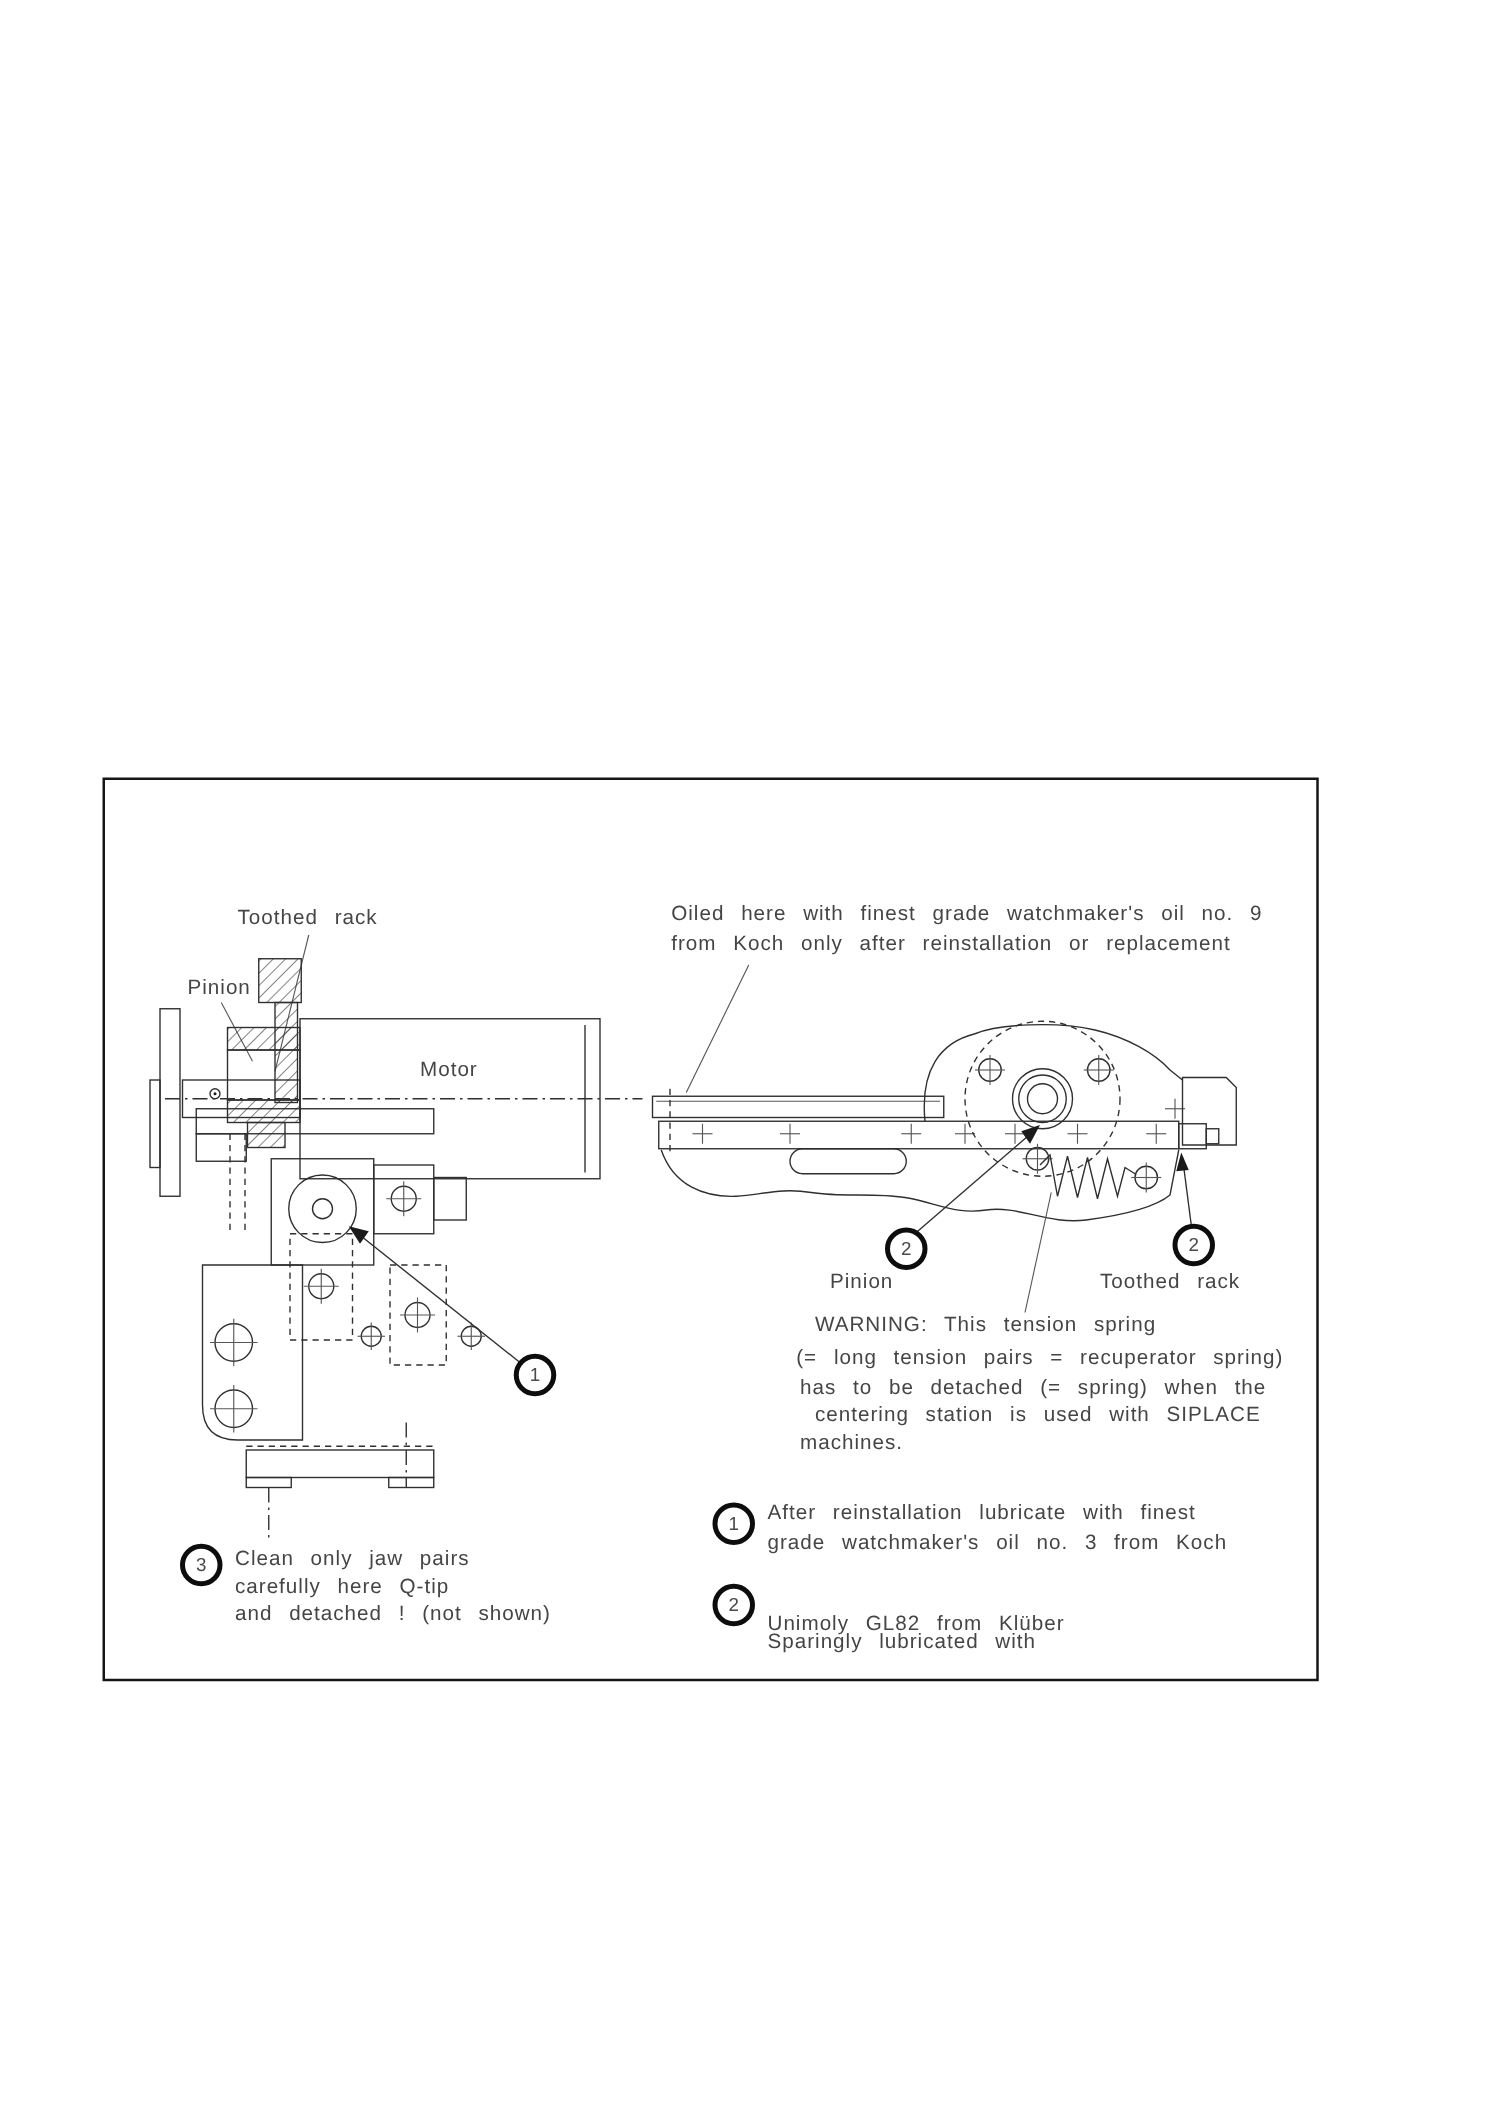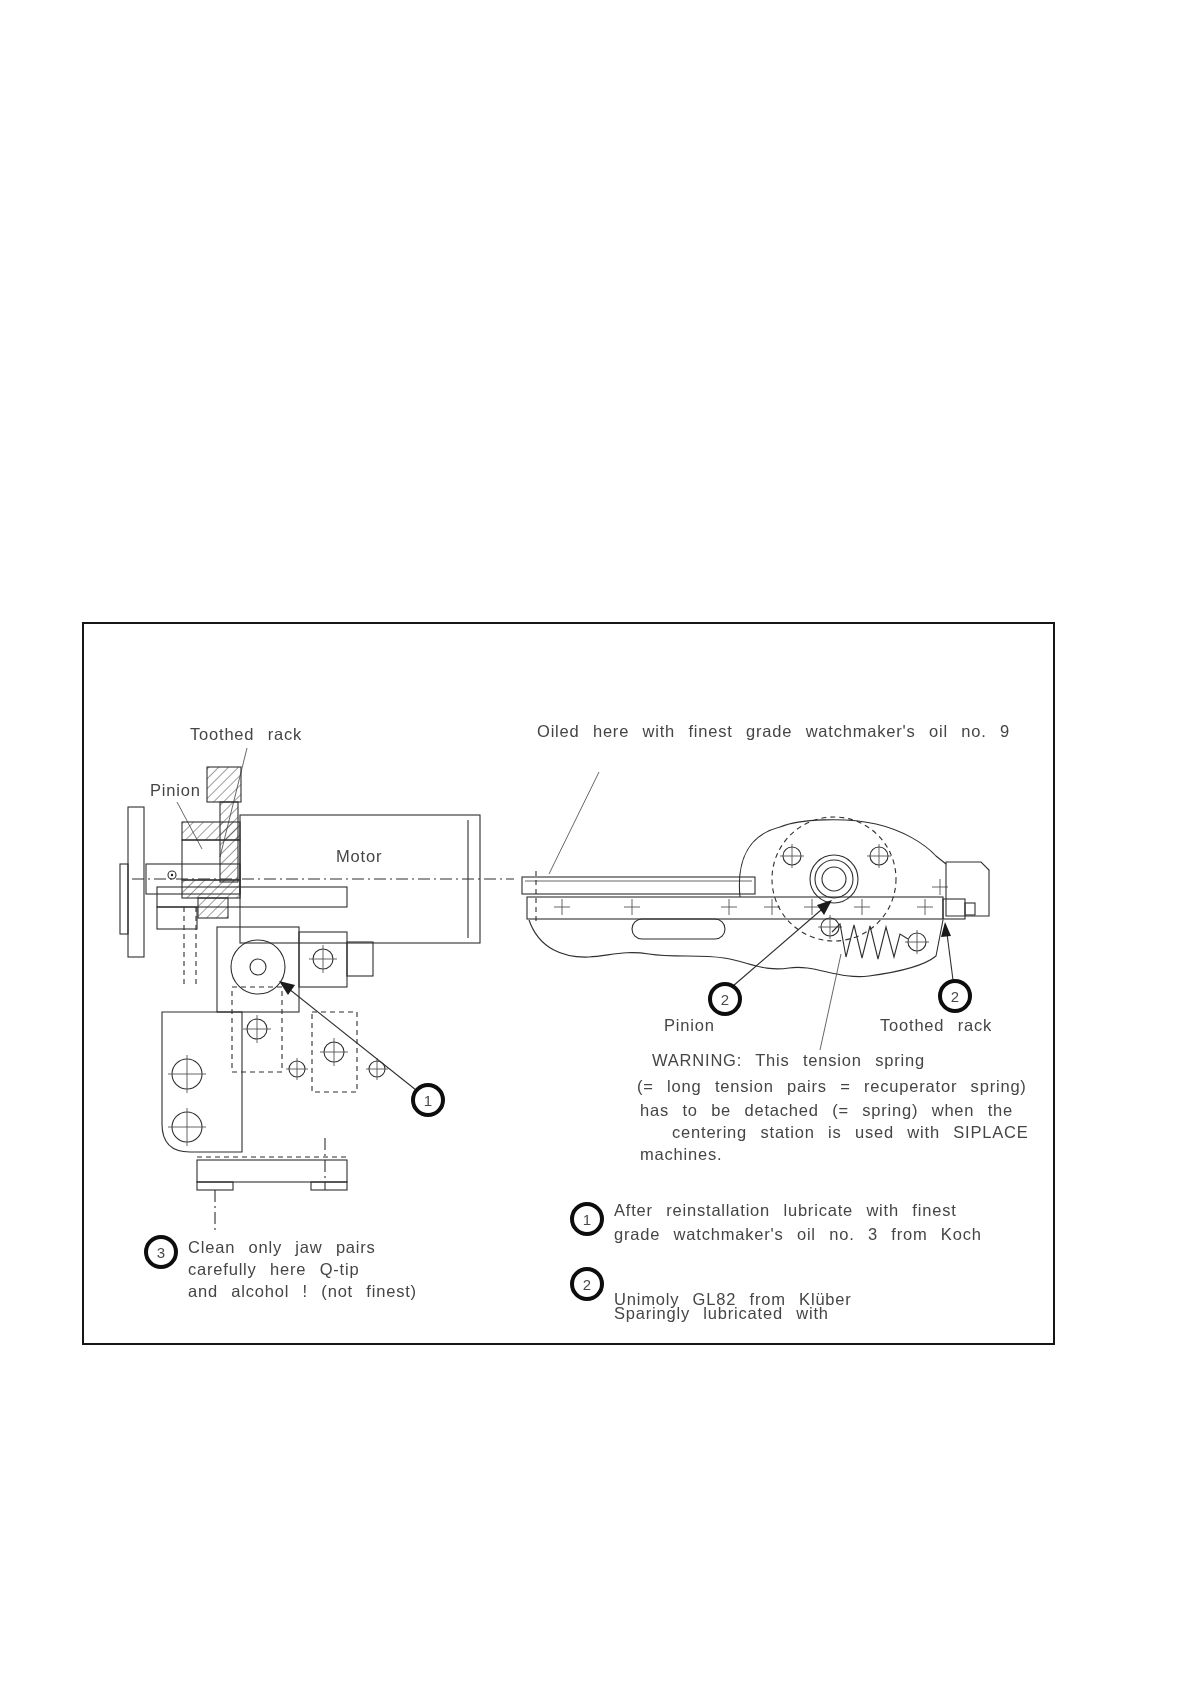--- a/index.html
+++ b/index.html
@@ -188,27 +188,28 @@
           <polygon class="solid" points="861,298 857,313 867,312"></polygon>
         </g>
       </g>
     </svg>
 
     <div class="lbl" style="left:106px;top:100px">Toothed rack</div>
     <div class="lbl" style="left:66px;top:156px">Pinion</div>
     <div class="lbl" style="left:252px;top:222px">Motor</div>
 
     <div class="lbl" style="left:453px;top:97px">Oiled here with finest grade watchmaker's oil no. 9</div>
+    <div class="lbl" style="left:453px;top:121px">from Koch only after reinstallation or replacement</div>
     <div class="lbl" style="left:580px;top:391px">Pinion</div>
     <div class="lbl" style="left:796px;top:391px">Toothed rack</div>
 
     <div class="lbl" style="left:568px;top:426px">WARNING: This tension spring</div>
     <div class="lbl" style="left:553px;top:452px">(= long tension pairs = recuperator spring)</div>
     <div class="lbl" style="left:556px;top:476px">has to be detached (= spring) when the</div>
-    <div class="lbl" style="left:588px;top:498px">centering station is used with SIPLACE</div>
+    <div class="lbl" style="left:568px;top:498px">centering station is used with SIPLACE</div>
     <div class="lbl" style="left:556px;top:520px">machines.</div>
 
     <div class="co" style="left:327px;top:459px">
         <span>1</span>
       </div>
     <div class="co" style="left:624px;top:358px">
         <span>2</span>
       </div>
     <div class="co" style="left:854px;top:355px">
         <span>2</span>
@@ -224,16 +225,16 @@
         <span>2</span>
       </div>
     <div class="lbl" style="left:530px;top:679px">Sparingly lubricated with</div>
     <div class="lbl" style="left:530px;top:665px">Unimoly GL82 from Klüber</div>
 
     <div class="co" style="left:60px;top:611px">
         <span>3</span>
       </div>
     <div class="lbl" style="left:104px;top:613px">Clean only jaw pairs</div>
     <div class="lbl" style="left:104px;top:635px">carefully here Q-tip</div>
-    <div class="lbl" style="left:104px;top:657px">and alcohol ! (not finest)</div>
+    <div class="lbl" style="left:104px;top:657px">and detached ! (not shown)</div>
 
   </div>
 </div>
 
 </body></html>

